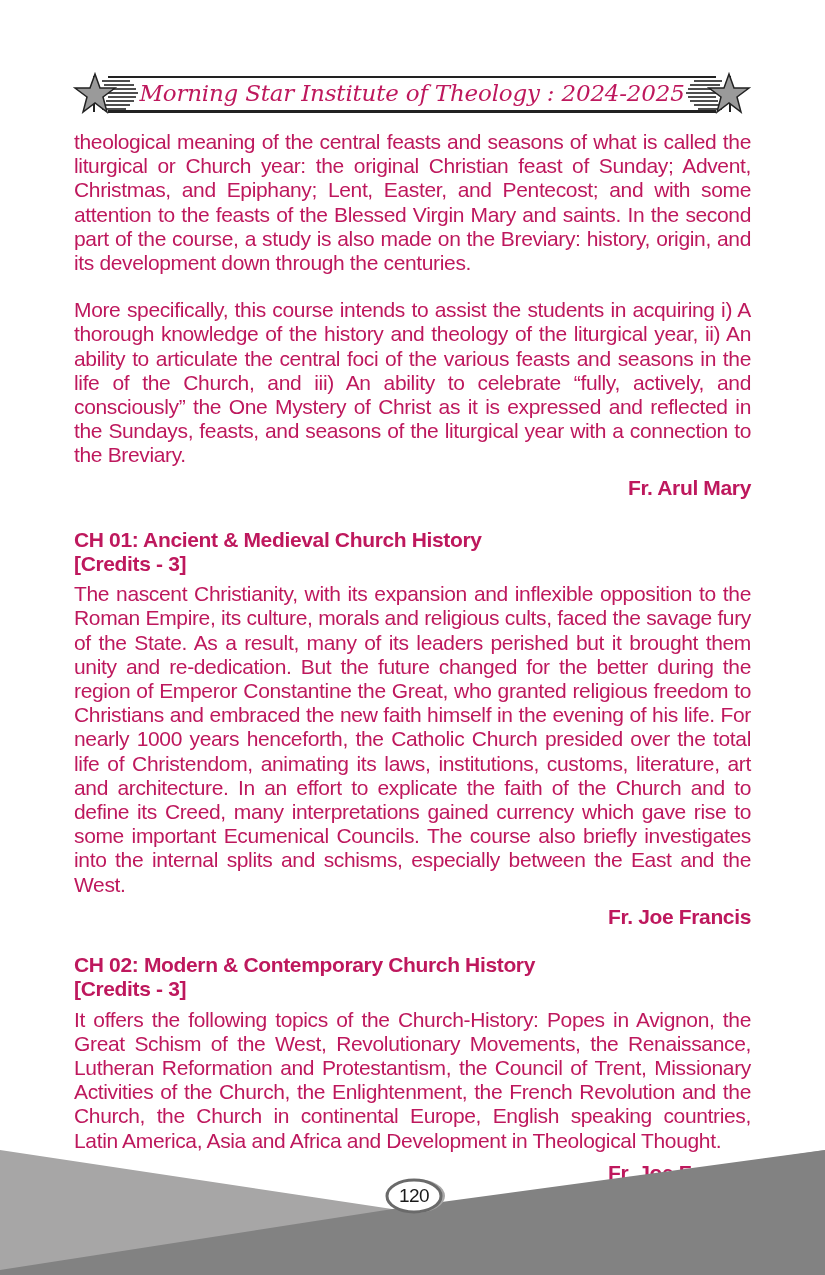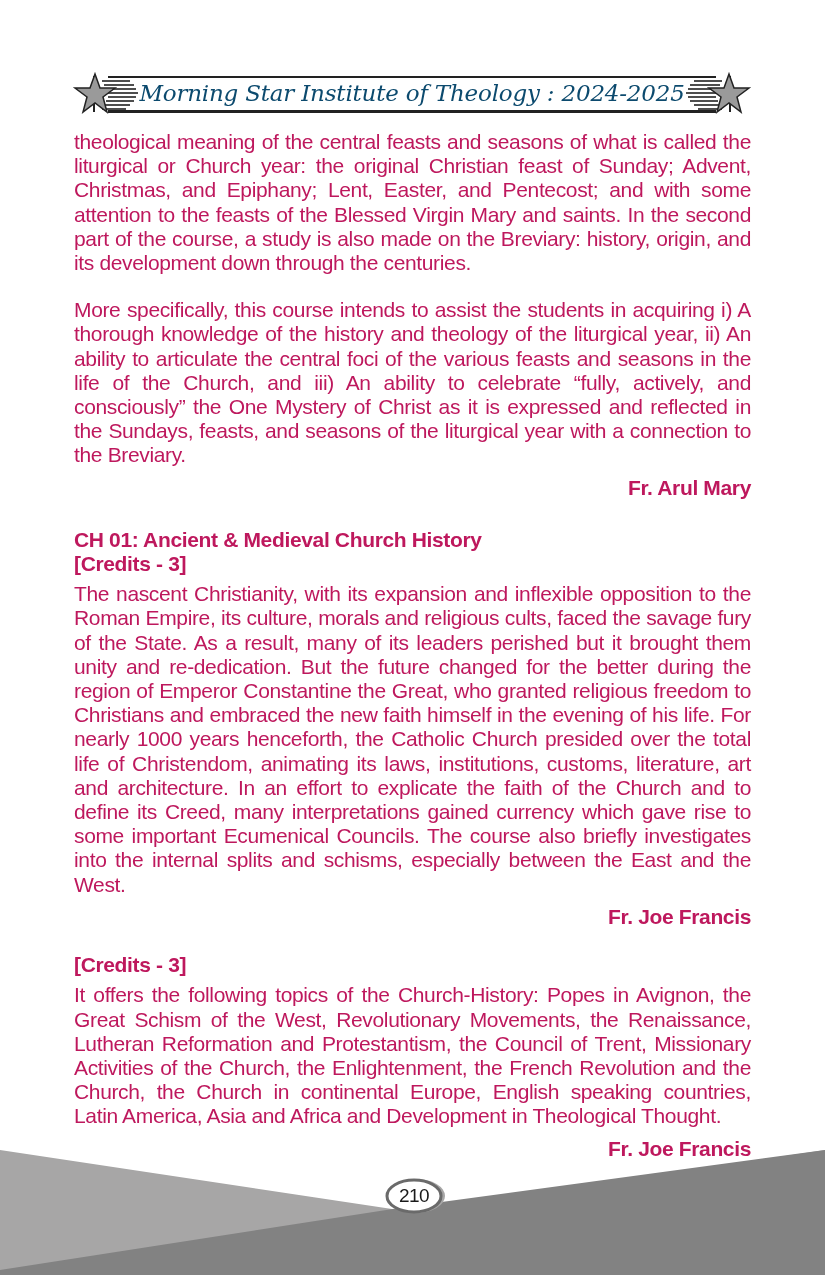--- a/index.html
+++ b/index.html
@@ -8,21 +8,21 @@
 
   
   .header { position: absolute; left: 72px; top: 70px; width: 680px; height: 48px; }
   .banner {
     position: absolute; left: 22px; right: 22px; top: 6px; height: 32px;
     border-top: 2px solid #222; border-bottom: 3px solid #222; background: #fff;
   }
   .header-title {
     position: absolute; left: 0; right: 0; top: 9px; text-align: center;
     font-family: "DejaVu Serif", serif; font-style: italic; font-weight: normal;
-    font-size: 23px; color: #0c4a6e; letter-spacing: -0.2px; line-height: 28px;
+    font-size: 23px; color: #be185d; letter-spacing: -0.2px; line-height: 28px;
   }
   .star { position: absolute; top: 0; width: 70px; height: 48px; }
   .star.left { left: 0; }
   .star.right { right: 0; }
 
   
   .content {
     position: absolute; left: 74px; top: 130px; width: 677px;
     font-family: "Liberation Sans", sans-serif; font-size: 21px; line-height: 24.2px;
     color: #be185d; letter-spacing: -0.35px;
@@ -96,32 +96,33 @@
     <p class="author">Fr. Arul Mary</p>
 
     <div class="course-heading">
       <span>CH 01:  Ancient &amp; Medieval Church History</span>
       <span>[Credits - 3]</span>
     </div>
     <p class="para">The nascent Christianity, with its expansion and inflexible opposition to the Roman Empire, its culture, morals and religious cults, faced the savage fury of the State. As a result, many of its leaders perished but it brought them unity and re-dedication. But the future changed for the better during the region of Emperor Constantine the Great, who granted religious freedom to Christians and embraced the new faith himself in the evening of his life. For nearly 1000 years henceforth, the Catholic Church presided over the total life of Christendom, animating its laws, institutions, customs, literature, art and architecture. In an effort to explicate the faith of the Church and to define its Creed, many interpretations gained currency which gave rise to some important Ecumenical Councils. The course also briefly investigates into the internal splits and schisms, especially between the East and the West.</p>
     <p class="author">Fr. Joe Francis</p>
 
     <div class="course-heading second">
+      <span>CH 02: Modern &amp; Contemporary Church History</span>
       <span>[Credits - 3]</span>
     </div>
     <p class="para">It offers the following topics of the Church-History: Popes in Avignon, the Great Schism of the West, Revolutionary Movements, the Renaissance, Lutheran Reformation and Protestantism, the Council of Trent, Missionary Activities of the Church, the Enlightenment, the French Revolution and the Church, the Church in continental Europe, English speaking countries, Latin America, Asia and Africa and Development in Theological Thought.</p>
     <p class="author">Fr. Joe Francis</p>
   </div>
 
   <div class="footer">
     <svg width="825" height="135" viewBox="0 0 825 135" style="position:absolute;left:0;top:0;">
       <polygon points="0,10 412,72 825,10 825,135 0,135" fill="#a7a6a6"></polygon>
       <polygon points="0,130 412,66 825,10 825,135 0,135" fill="#828282"></polygon>
     </svg>
     <div class="page-badge">
       <svg width="62" height="36" viewBox="0 0 62 36" style="position:absolute;left:0;top:0;">
         <ellipse cx="33" cy="18" rx="29" ry="17" fill="#a7a6a6"></ellipse>
         <ellipse cx="31" cy="18" rx="27" ry="16" fill="#fff" stroke="#6a6a6a" stroke-width="3"></ellipse>
       </svg>
-      <div class="page-number">210</div>
+      <div class="page-number">120</div>
     </div>
   </div>
 </div>
 
 </body></html>

